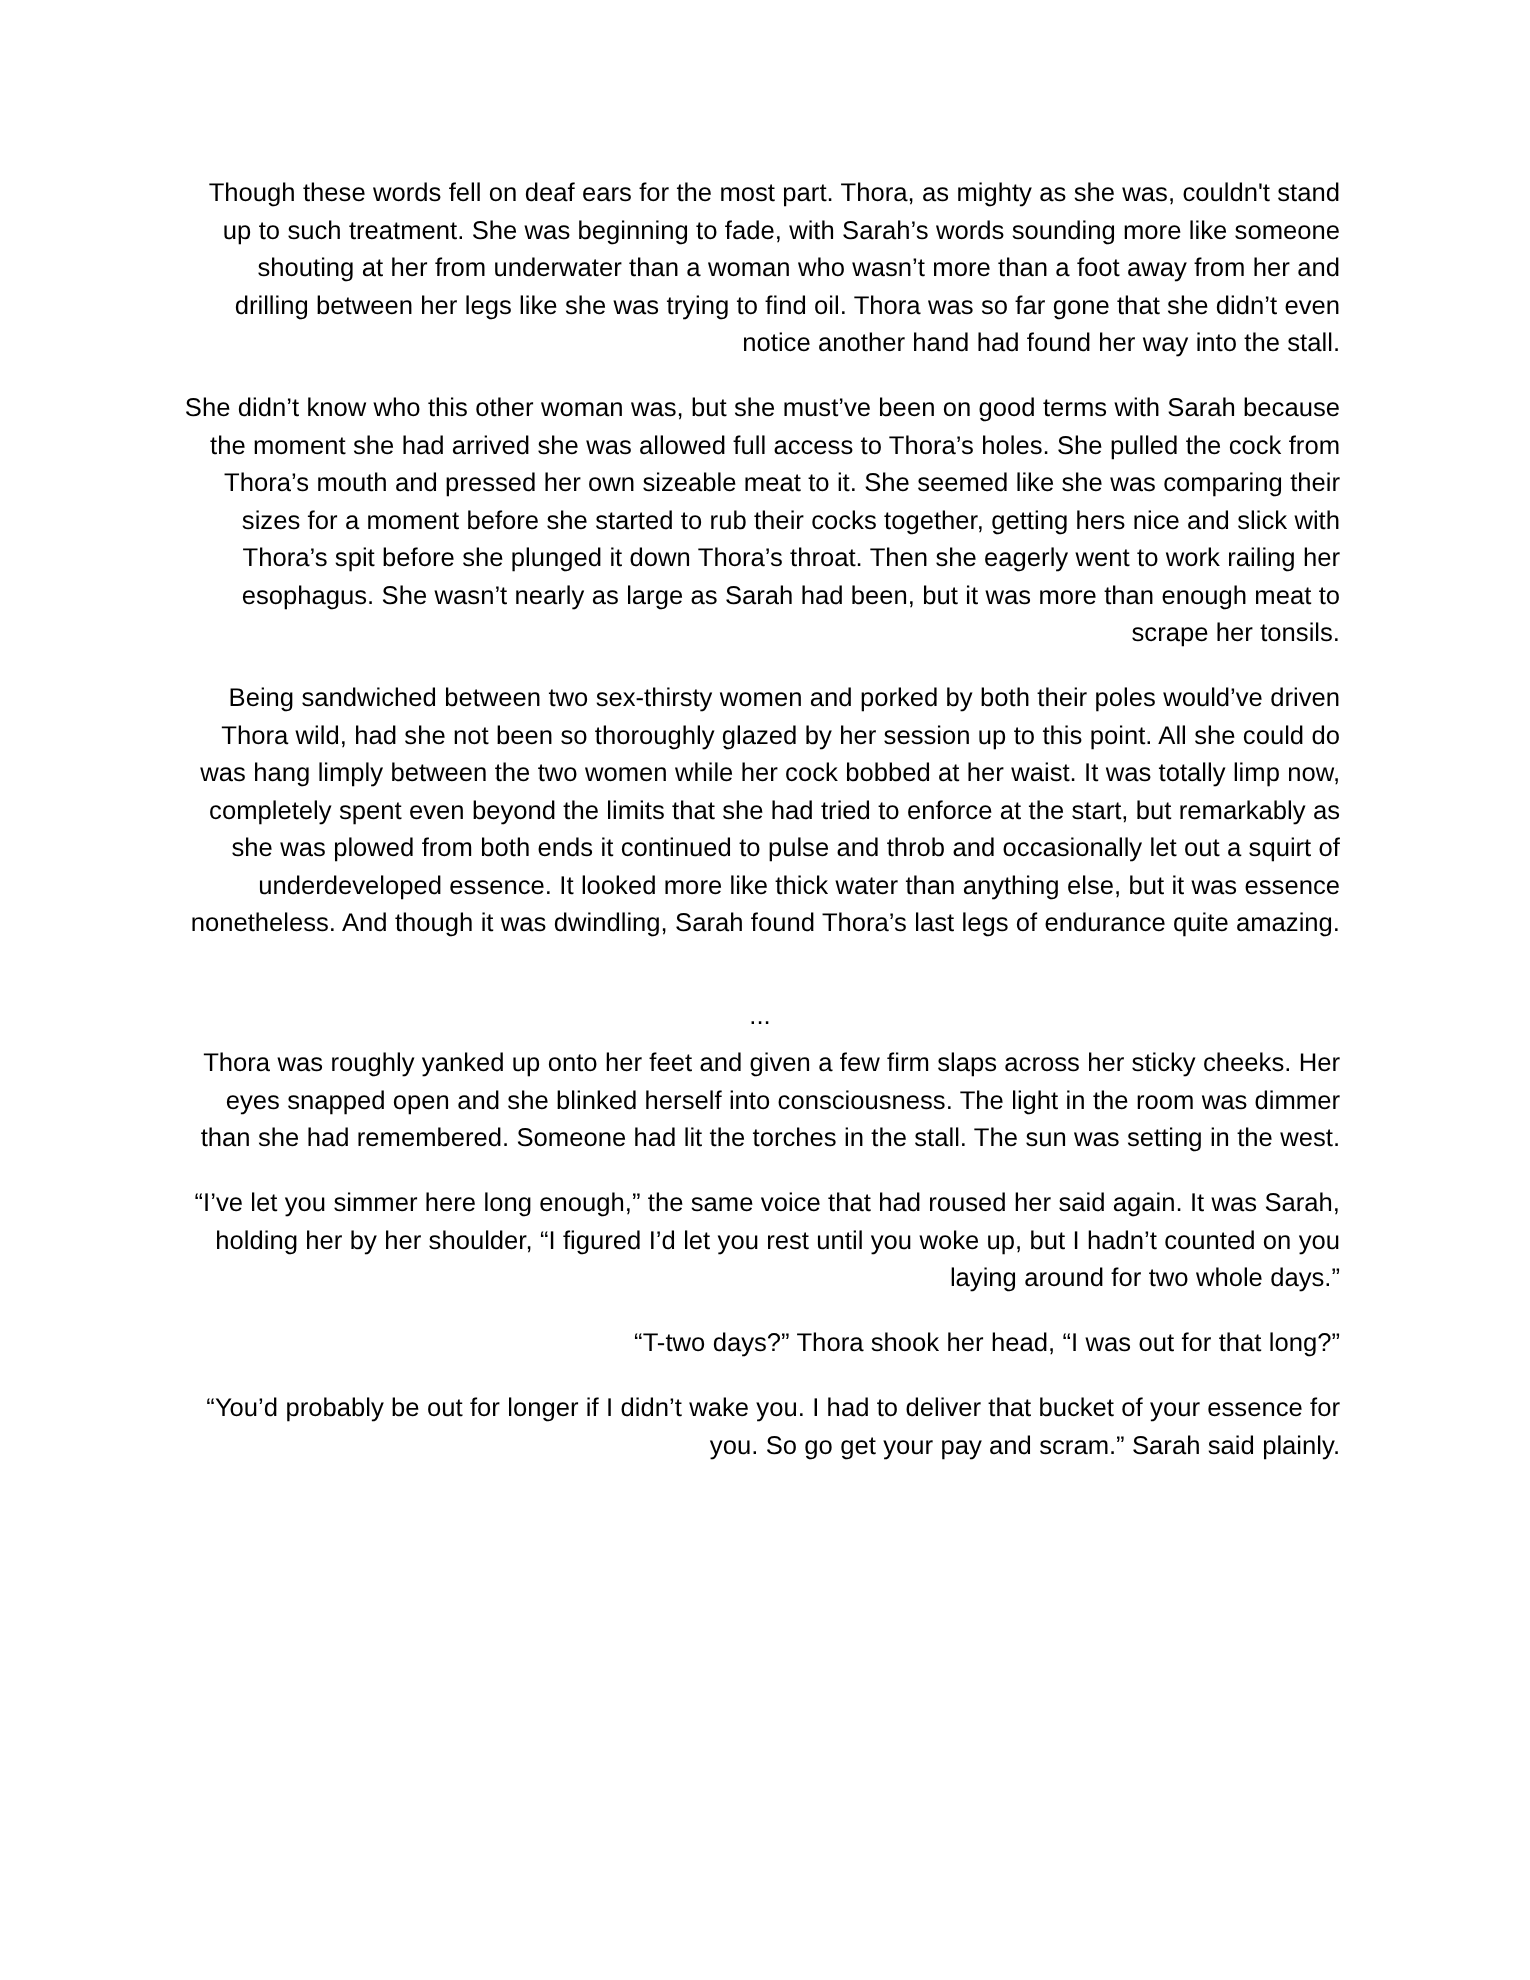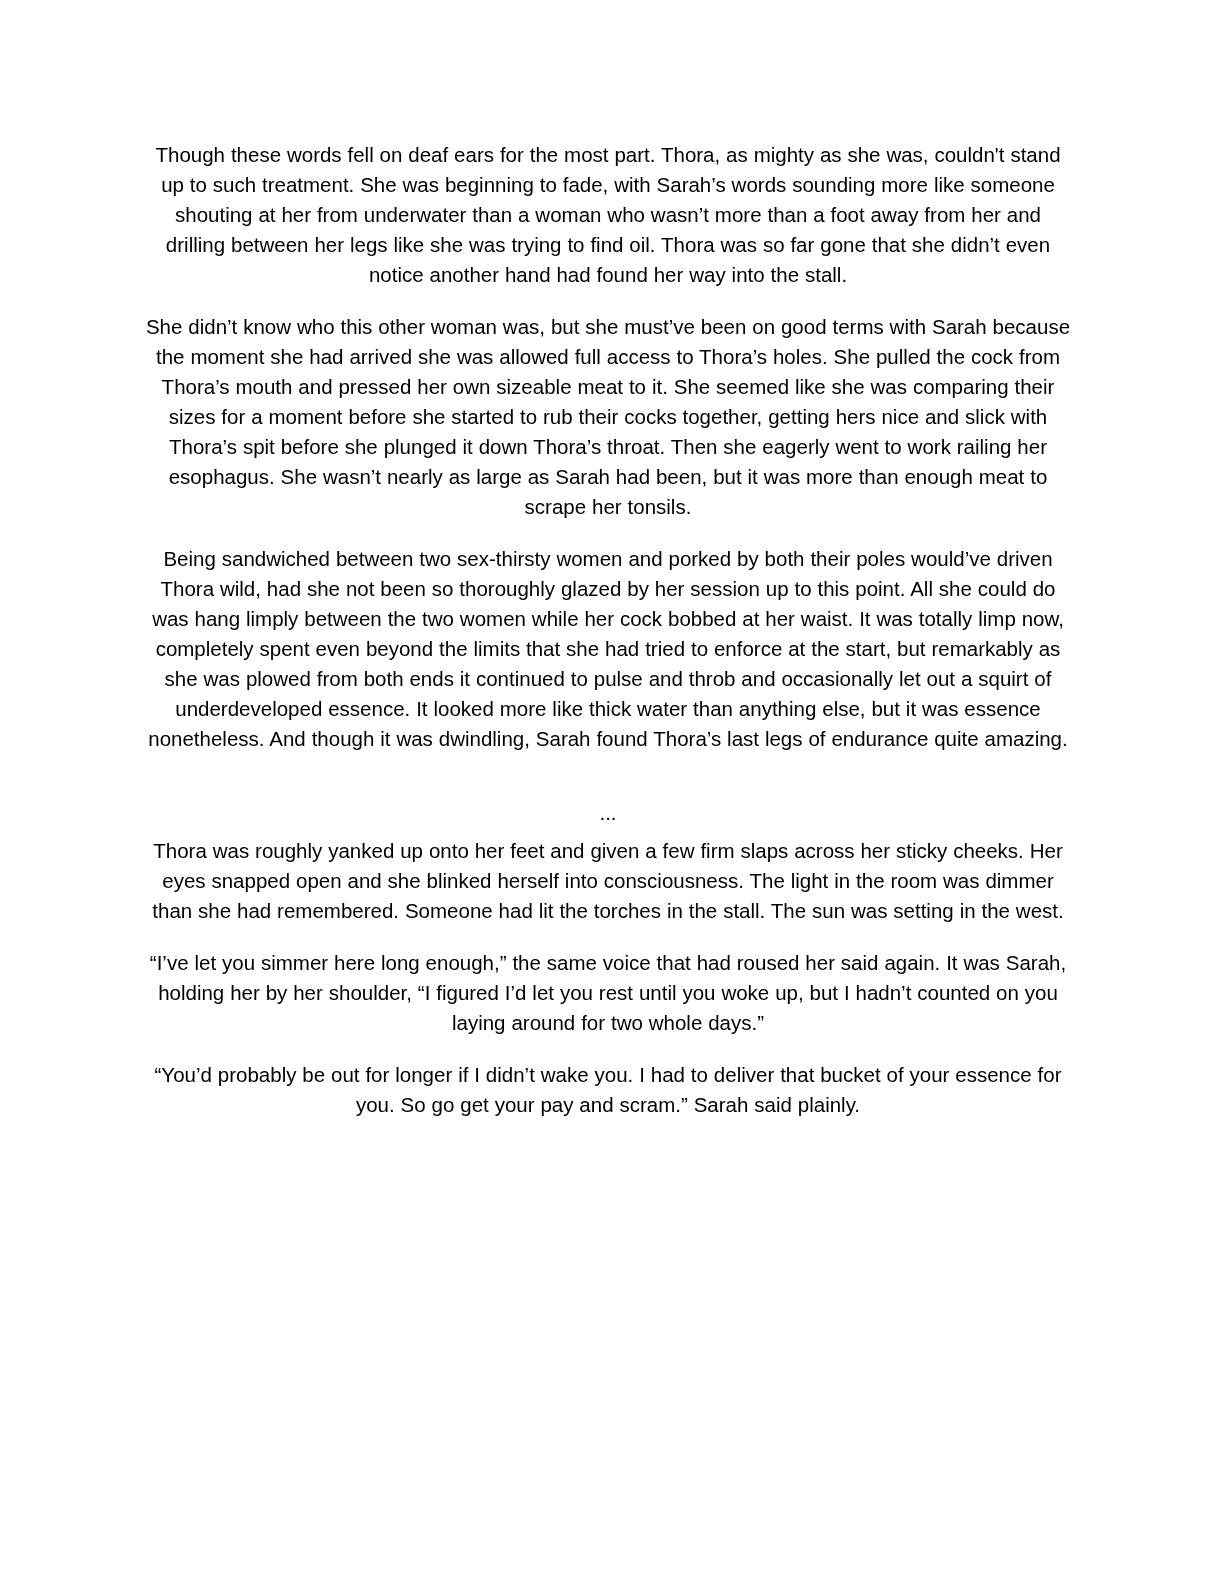--- a/index.html
+++ b/index.html
@@ -29,21 +29,21 @@
     left: 144px;
     top: 140px;
     width: 928px;
   }
 
   .para {
     font-size: 20.5px;
     line-height: 30px;
     color: #000000;
     margin: 0 0 22px 0;
-    text-align: center;
+    text-align: right;
     letter-spacing: 0.0px;
     word-spacing: 0.2px;
     white-space: normal;
   }
 
   .para.tight {
     margin-bottom: 16px;
   }
 
   .scene-break {
@@ -80,17 +80,18 @@
 
     <div class="scene-break">...</div>
 
 
     <div class="spacer-xs"></div>
 
     <p class="para">Thora was roughly yanked up onto her feet and given a few firm slaps across her sticky cheeks. Her eyes snapped open and she blinked herself into consciousness. The light in the room was dimmer than she had remembered. Someone had lit the torches in the stall. The sun was setting in the west.</p>
 
     <p class="para">“I’ve let you simmer here long enough,” the same voice that had roused her said again. It was Sarah, holding her by her shoulder, “I figured I’d let you rest until you woke up, but I hadn’t counted on you laying around for two whole days.”</p>
 
+    <p class="para">“T-two days?” Thora shook her head, “I was out for that long?”</p>
 
     <p class="para tight">“You’d probably be out for longer if I didn’t wake you. I had to deliver that bucket of your essence for you. So go get your pay and scram.” Sarah said plainly.</p>
 
   </div>
 </div>
 
 </body></html>

